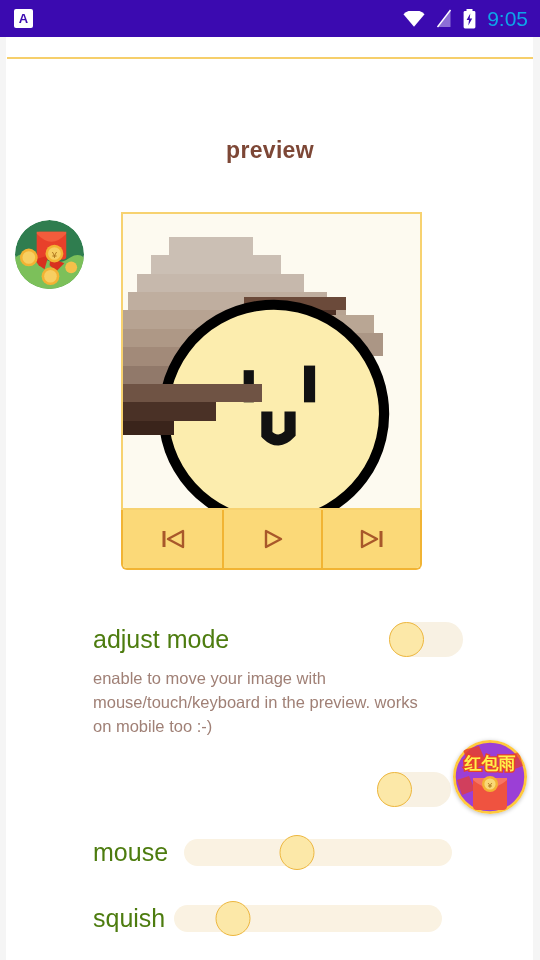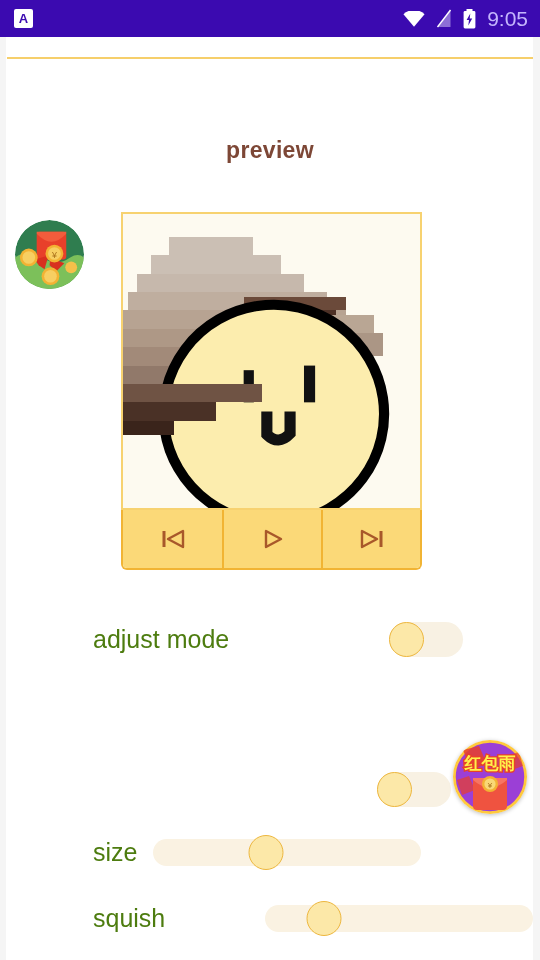--- a/index.html
+++ b/index.html
@@ -49,21 +49,21 @@
   .app-badge-letter {
     font-size: 13px;
     font-weight: bold;
     color: #3b0ab0;
     line-height: 1;
   }
   .wifi-icon { width: 22px; height: 16px; display: block; }
   .sig-icon  { width: 16px; height: 19px; display: block; }
   .batt-icon { width: 13px; height: 20px; display: block; }
   .clock {
-    color: #c4b5fd;
+    color: #0ea5e9;
     font-size: 21px;
     letter-spacing: 0px;
     line-height: 1;
     padding-bottom: 1px;
     text-align: center;
   }
 
   
   .page-body {
     position: absolute;
@@ -336,35 +336,36 @@
         </div>
       </div>
 
       <div class="row" style="top:563px;">
         <div class="row-label">adjust mode</div>
         <div class="toggle" style="margin-left:auto; margin-right:70px;">
           <div class="knob"></div>
         </div>
       </div>
 
+      <div class="helptext">enable to move your image with mouse/touch/keyboard in the preview. works on mobile too :-)</div>
 
       <div class="row" style="top:713px;">
         <div class="toggle" style="margin-left:auto; margin-right:82px;">
           <div class="knob"></div>
         </div>
       </div>
 
       <div class="row" style="top:779px;">
-        <div class="row-label">size</div>
+        <div class="row-label">mouse</div>
         <div class="slider" style="margin-left:16px; width:268px;">
           <div class="thumb" id="thumb-size" style="left: 42%;"></div>
         </div>
       </div>
 
-      <div class="row" style="top:845px;justify-content:space-between;">
+      <div class="row" style="top:845px;">
         <div class="row-label">squish</div>
         <div class="slider" style="margin-left:9px; width:268px;">
           <div class="thumb" id="thumb-squish" style="left: 22%;"></div>
         </div>
       </div>
 
     </div>
 
     <div class="ad-left">
       <svg viewBox="0 0 70 70">

